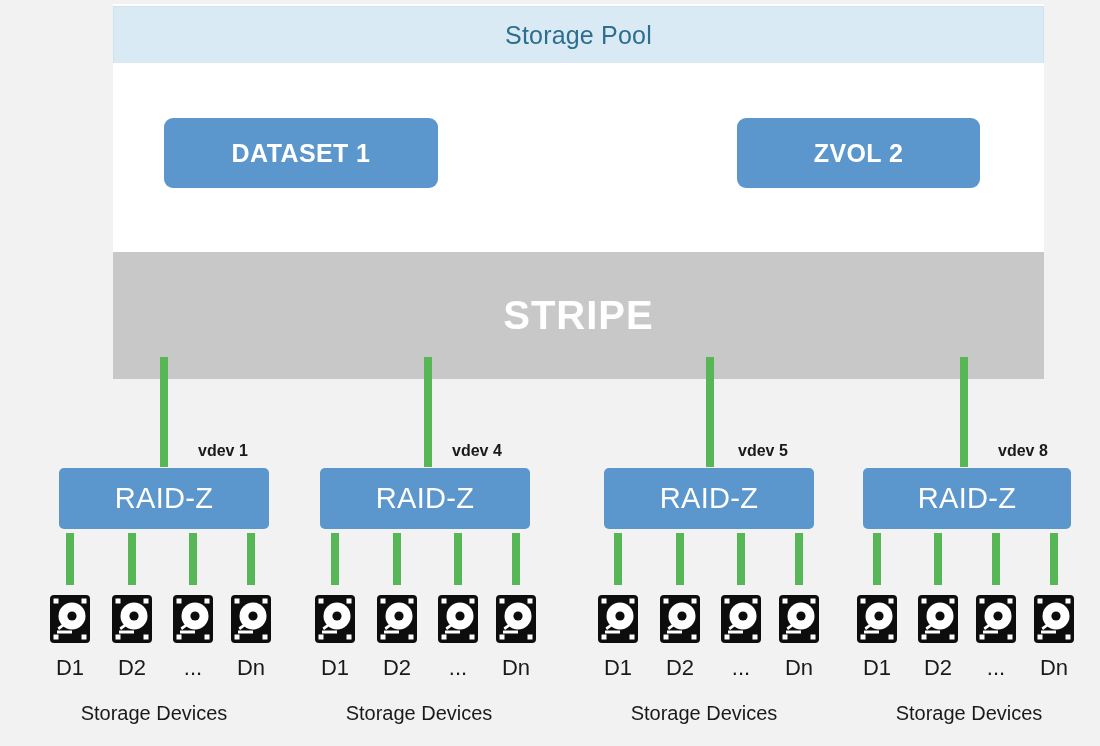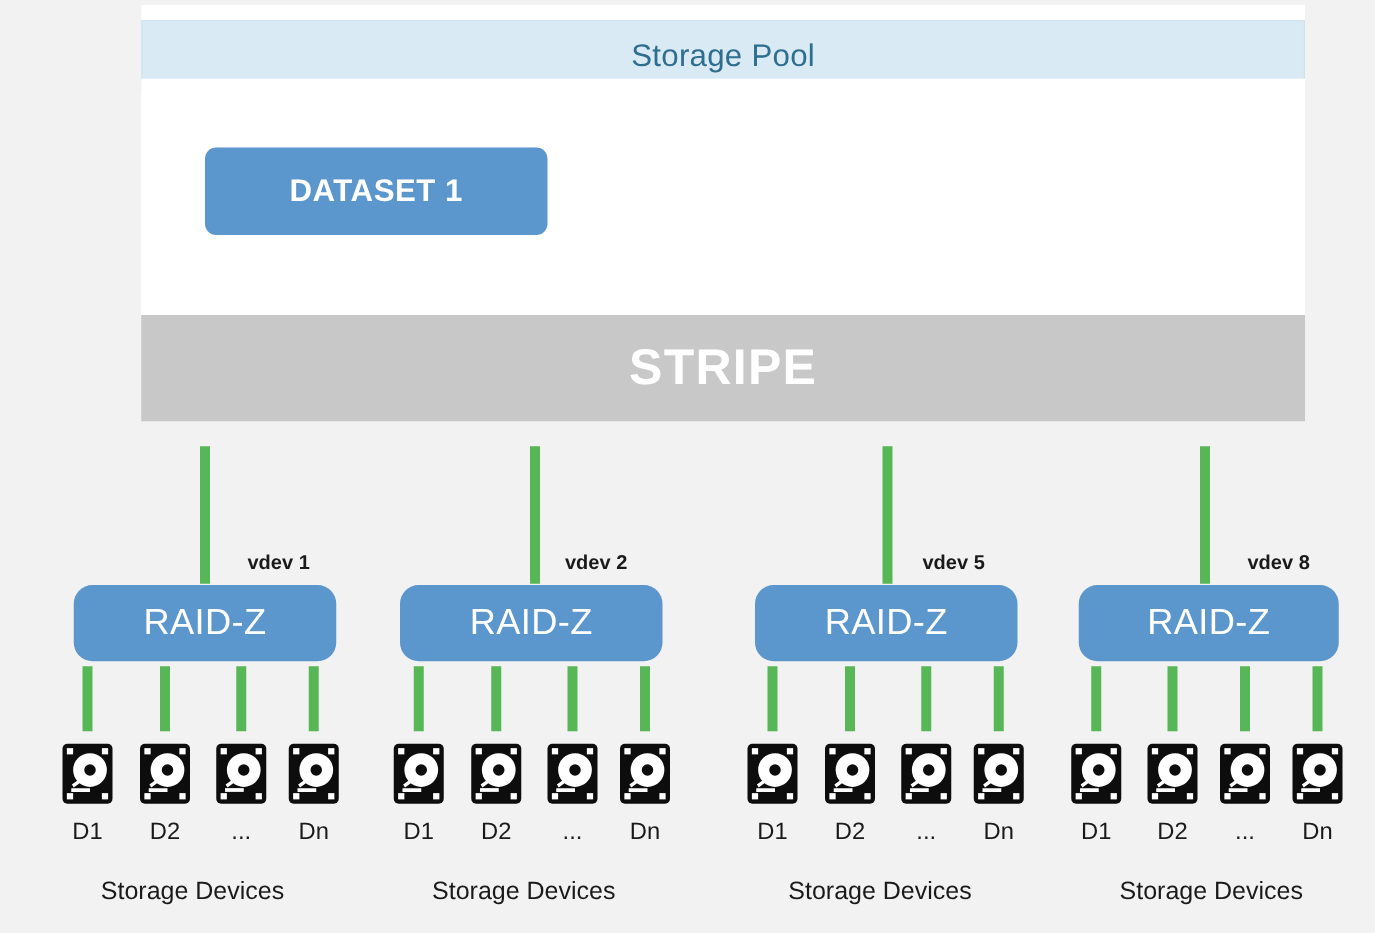--- a/index.html
+++ b/index.html
@@ -26,21 +26,21 @@
     left: 113px;
     top: 4px;
     width: 931px;
     height: 248px;
     background: #ffffff;
     box-sizing: border-box;
   }
   .pool-header {
     position: absolute;
     left: 0;
-    top: 12px;
+    top: 2px;
     width: 931px;
     height: 59px;
     background: #d9eaf4;
     border: 1px solid #cfe3ee;
     box-sizing: border-box;
     display: flex;
     align-items: center;
     justify-content: center;
   }
   .pool-title {
@@ -76,21 +76,21 @@
   .ds-0 { left: 51px;  width: 274px; }
   .ds-1 { left: 341px; width: 243px; }
   .ds-2 { left: 624px; width: 243px; }
 
   
   .stripe {
     position: absolute;
     left: 113px;
     top: 252px;
     width: 931px;
-    height: 85px;
+    height: 127px;
     background: #c8c8c8;
     display: flex;
     align-items: center;
     justify-content: center;
   }
   .stripe-label {
     color: #ffffff;
     font-size: 40px;
     font-weight: bold;
     letter-spacing: 1px;
@@ -118,21 +118,21 @@
     font-size: 16px;
     font-weight: bold;
     color: #1a1a1a;
     white-space: nowrap;
   }
   .raidz {
     position: absolute;
     top: 468px;
     height: 61px;
     background: #5b96cc;
-    border-radius: 15px;
+    border-radius: 5px;
     display: flex;
     align-items: center;
     justify-content: center;
     color: #ffffff;
     font-size: 29px;
     letter-spacing: .3px;
   }
 
   
   .disk {
@@ -141,21 +141,21 @@
     width: 42px;
     height: 50px;
   }
   .disk svg { display: block; width: 42px; height: 50px; }
 
   .dlabel {
     position: absolute;
     top: 655px;
     width: 54px;
     text-align: center;
-    font-size: 19px;
+    font-size: 22px;
     color: #1a1a1a;
   }
   .sd-caption {
     position: absolute;
     top: 702px;
     font-size: 20px;
     color: #1a1a1a;
     text-align: center;
     white-space: nowrap;
   }
@@ -166,20 +166,23 @@
 <div id="stage">
 
   <div class="pool">
     <div class="pool-header">
       <span class="pool-title">Storage Pool</span>
     </div>
     <div class="pool-body">
       <div class="ds-box ds-0">
         <span>DATASET 1</span>
       </div>
+      <div class="ds-box ds-2">
+        <span>ZVOL 2</span>
+      </div>
     </div>
   </div>
 
   <div class="stripe">
     <span class="stripe-label">STRIPE</span>
   </div>
 
   <div id="vdev-layer">
       <div class="conn-main" style="left: 160px;"></div>
       <div class="vdev-label" style="left: 198px;">vdev 1</div>
@@ -241,21 +244,21 @@
   <rect x="32.5" y="40.5" width="5" height="5" fill="#ffffff"></rect>
   <circle cx="23" cy="22" r="13.5" fill="#ffffff"></circle>
   <circle cx="23" cy="22" r="4.6" fill="#0d0d0d"></circle>
   <path d="M11 16 L17.5 22.5 L16 31.5 L10 36 L8.5 33.5 L13.5 30 L14.5 22 Z" fill="#ffffff"></path>
   <path d="M8 36.5 L23 36.5 L23 39.5 L8 39.5 Z" fill="#ffffff"></path>
 </svg>
       </div>
       <div class="dlabel" style="left: 224px;">Dn</div>
       <div class="sd-caption" style="left: 36px; width: 236px;">Storage Devices</div>
       <div class="conn-main" style="left: 424px;"></div>
-      <div class="vdev-label" style="left: 452px;">vdev 2</div>
+      <div class="vdev-label" style="left: 452px;">vdev 4</div>
       <div class="raidz" style="left: 320px; width: 210px;">
         <span>RAID-Z</span>
       </div>
       <div class="conn-drop" style="left: 331px; top: 533px;"></div>
       <div class="disk" style="left: 314px;">
 <svg viewBox="0 0 42 50" xmlns="http://www.w3.org/2000/svg">
   <rect x="1" y="1" width="40" height="48" rx="4" fill="#0d0d0d"></rect>
   <rect x="4.5" y="4.5" width="5" height="5" fill="#ffffff"></rect>
   <rect x="32.5" y="4.5" width="5" height="5" fill="#ffffff"></rect>
   <rect x="4.5" y="40.5" width="5" height="5" fill="#ffffff"></rect>

